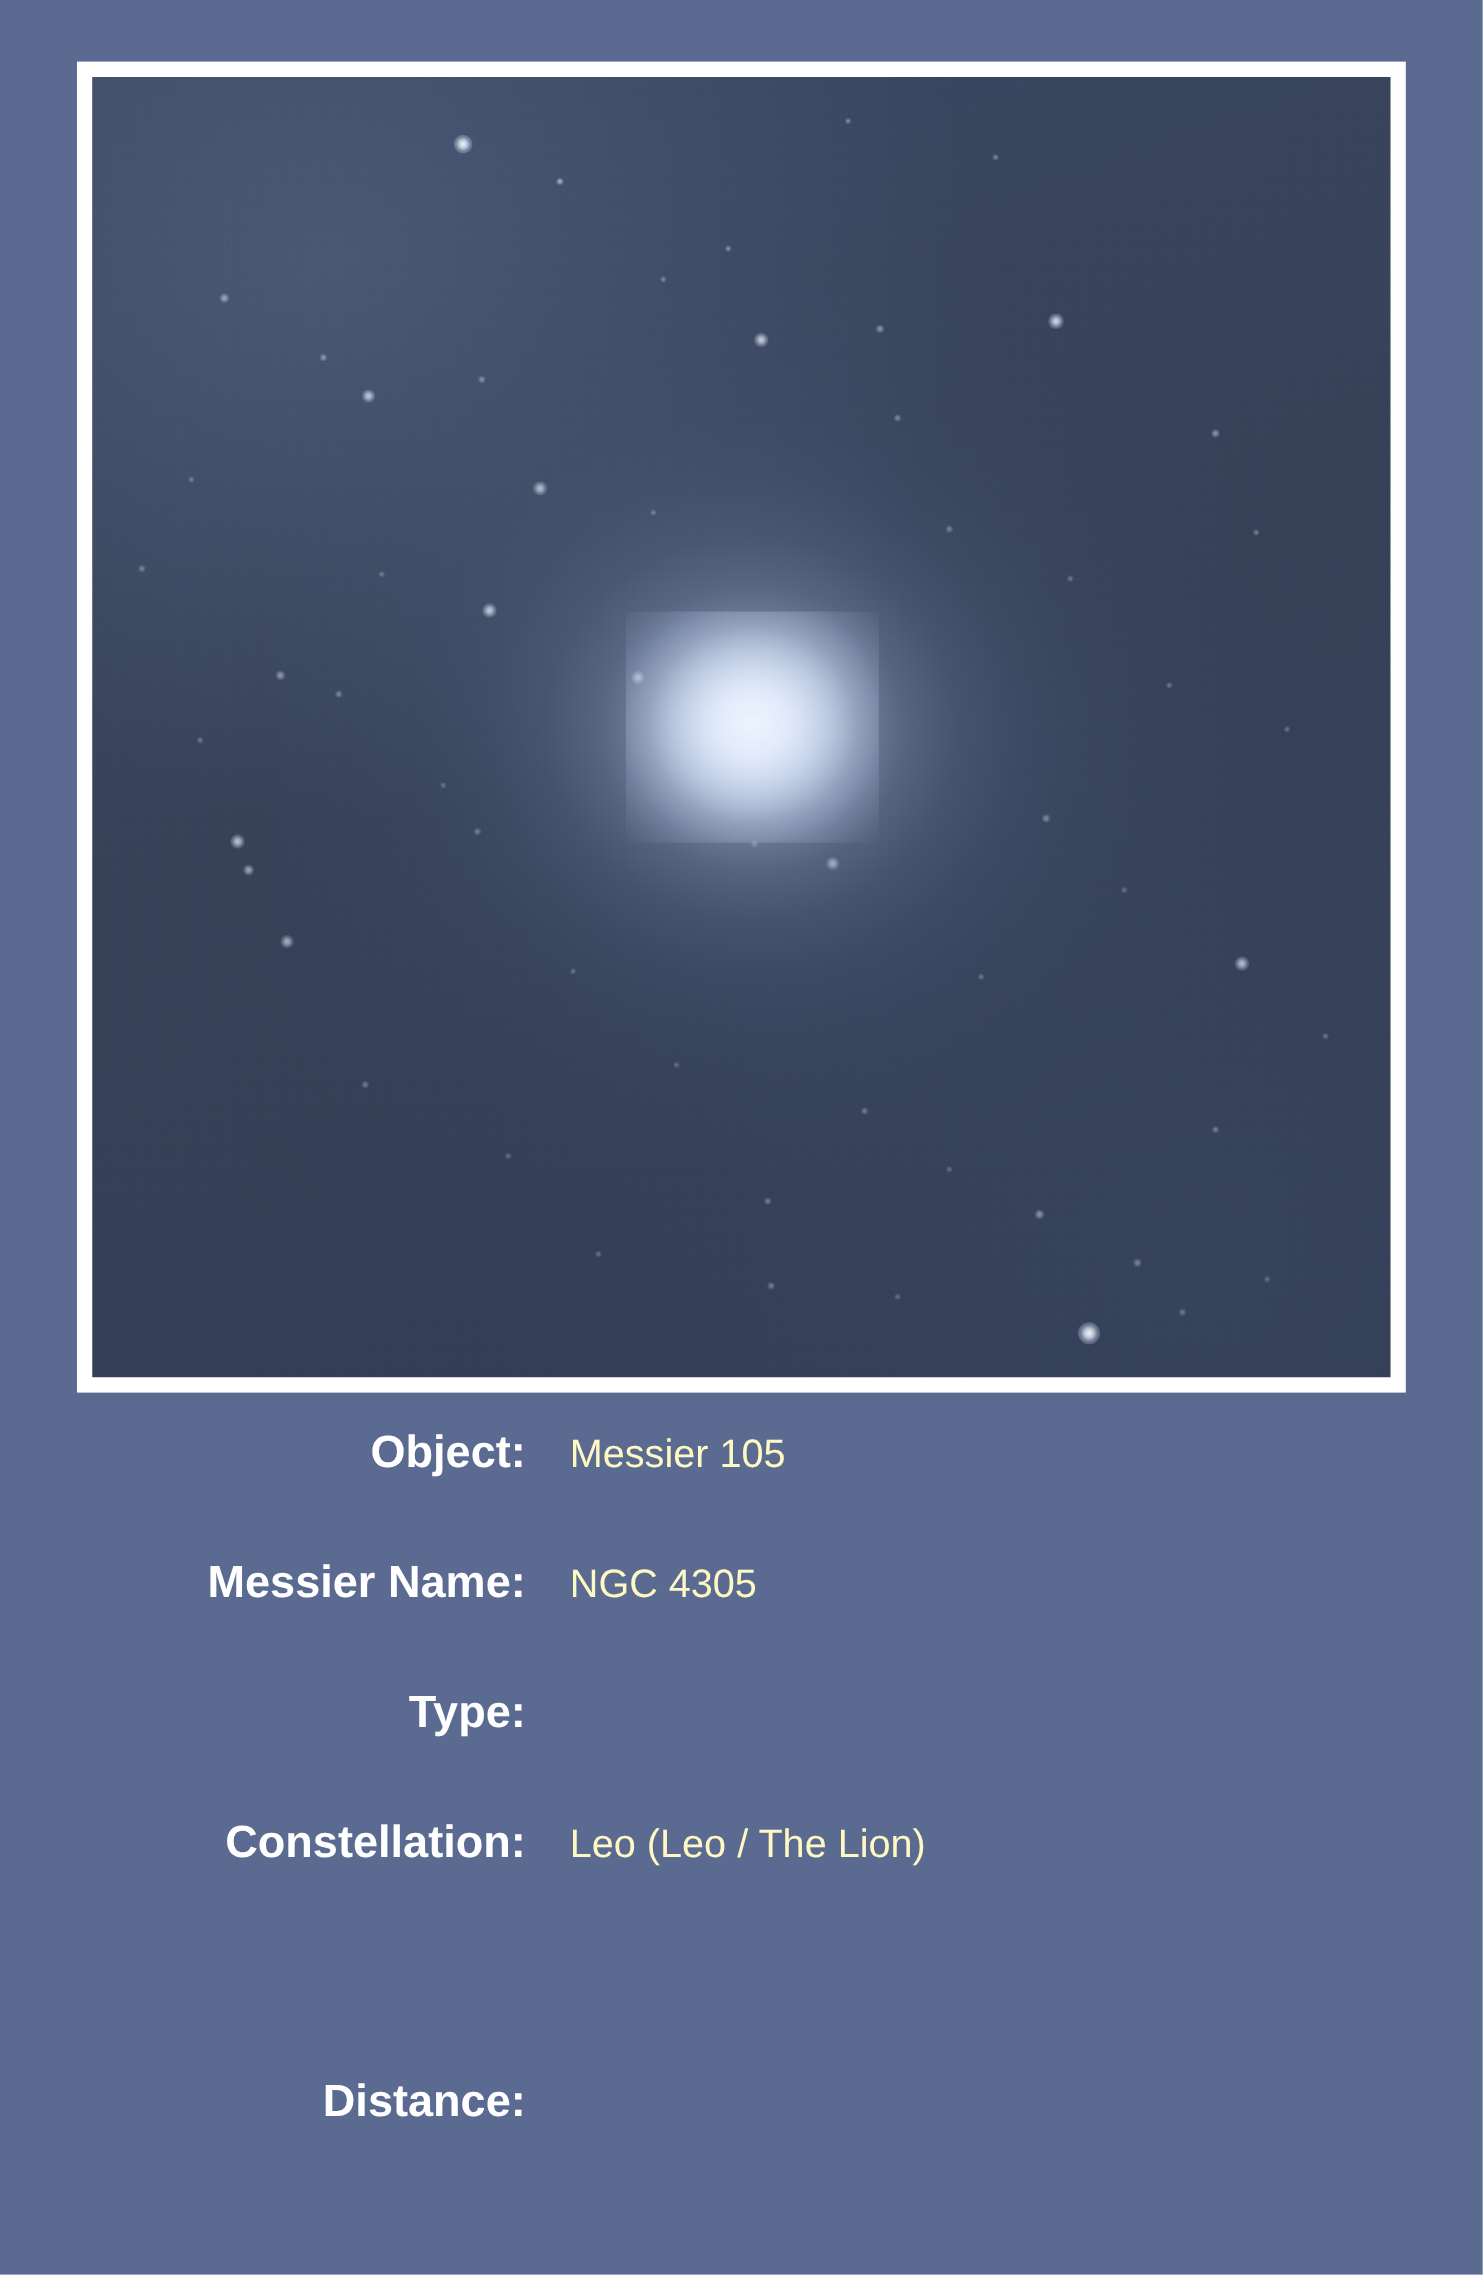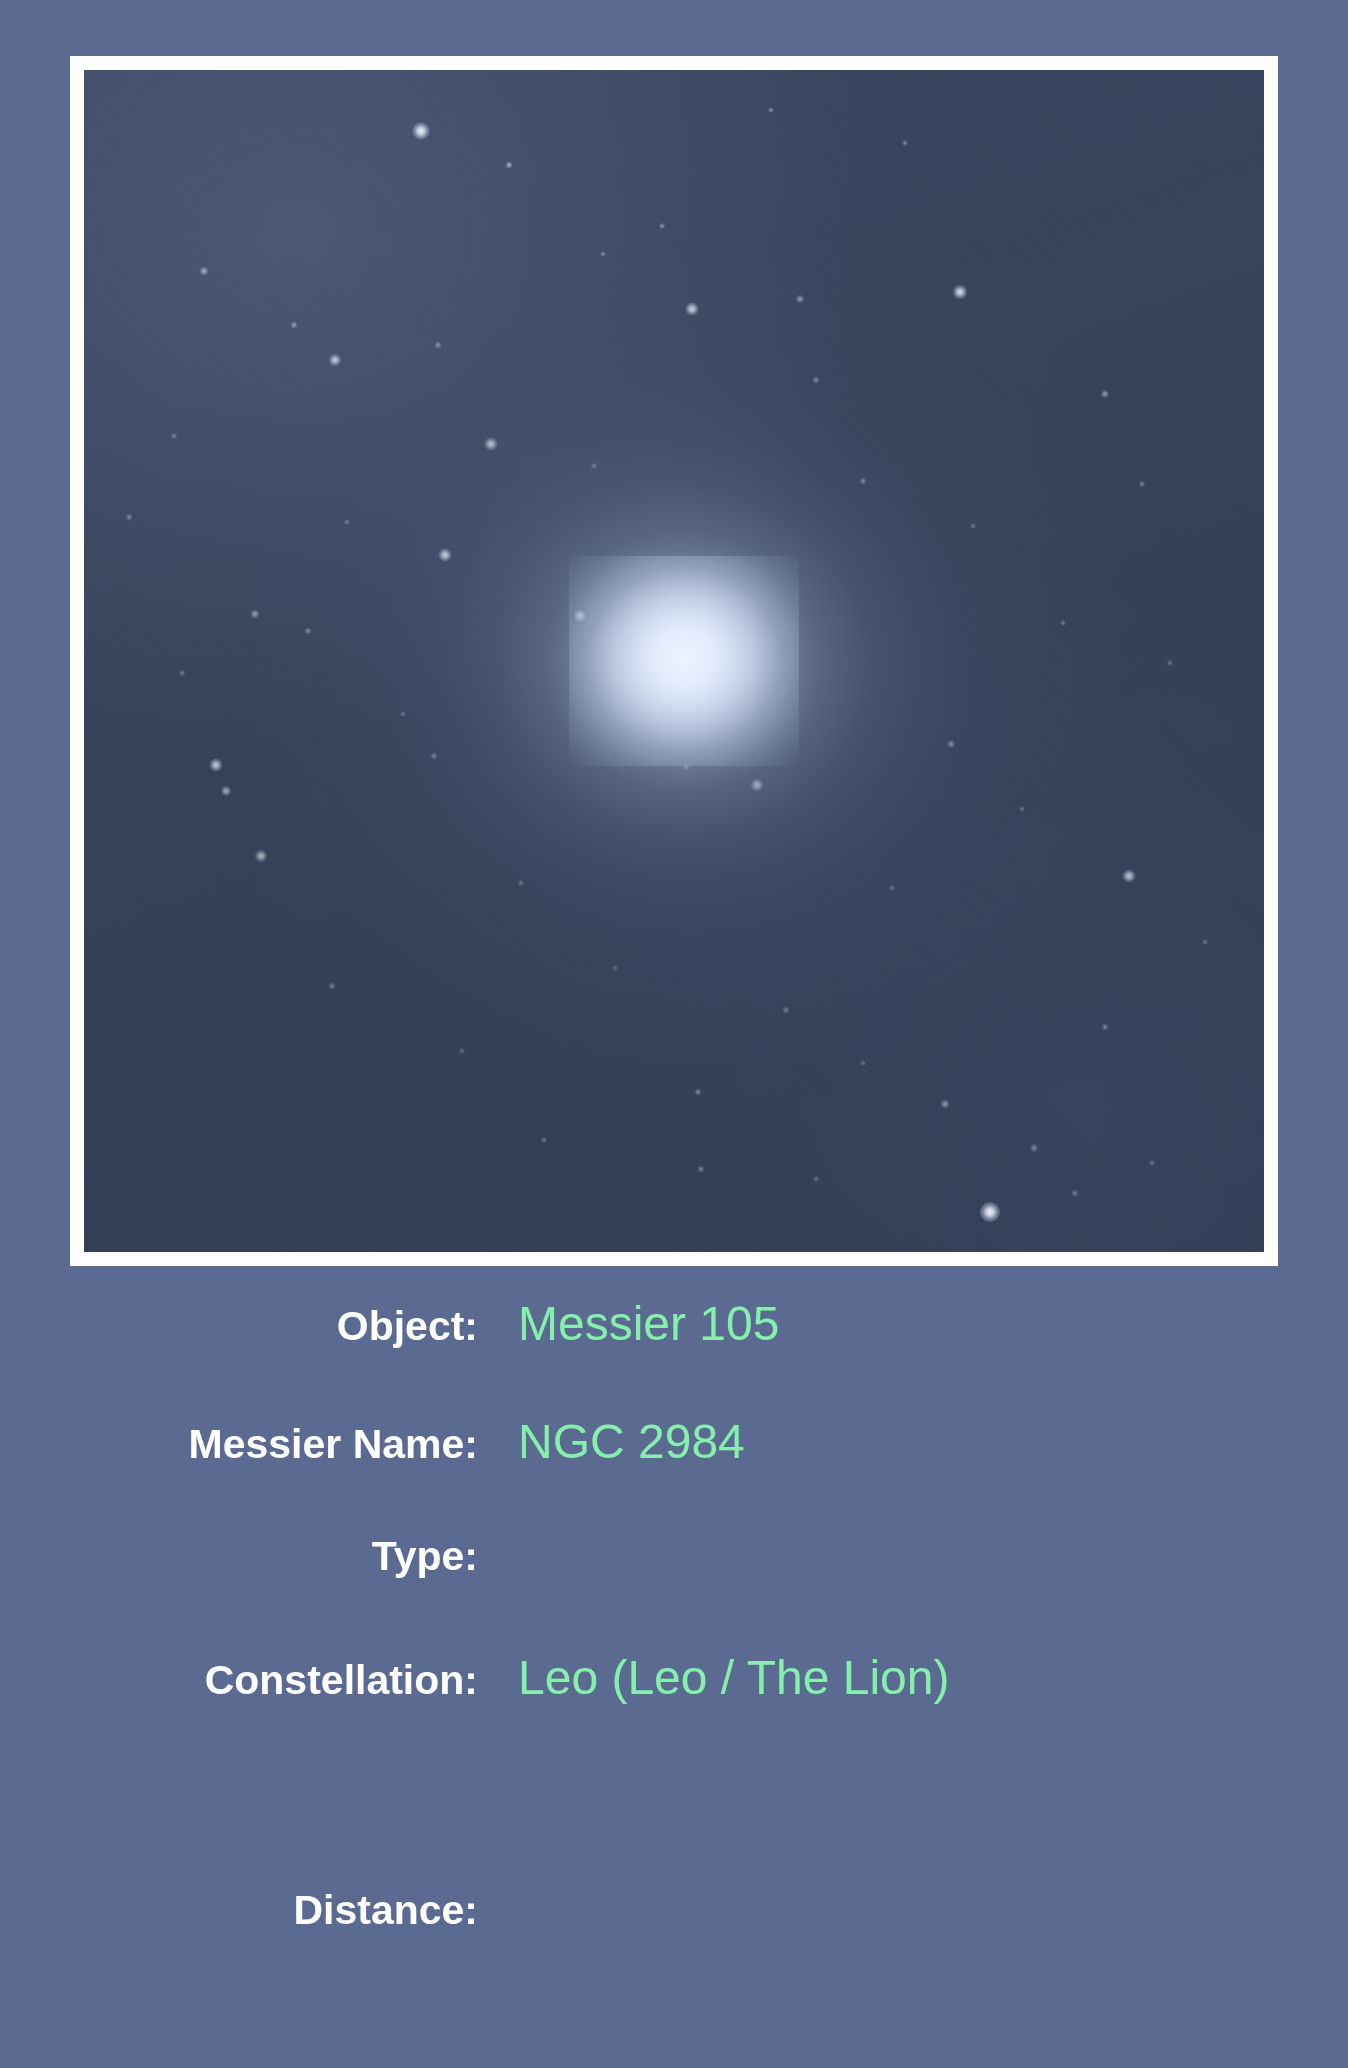--- a/index.html
+++ b/index.html
@@ -133,23 +133,23 @@
     width: 478px;
     text-align: right;
     font-size: 41px;
     font-weight: bold;
     color: #ffffff;
     white-space: nowrap;
     line-height: 1;
   }
   .info-value {
     padding-left: 40px;
-    font-size: 48px;
+    font-size: 36px;
     font-weight: normal;
-    color: #86efac;
+    color: #fef9c3;
     white-space: nowrap;
     line-height: 1;
   }
 </style>
 </head>
 <body>
 
 <div id="card">
 
   <div id="photo-frame">
@@ -223,21 +223,21 @@
 
   <div id="info">
 
     <div class="info-row">
       <div class="info-label">Object:</div>
       <div class="info-value">Messier 105</div>
     </div>
 
     <div class="info-row">
       <div class="info-label">Messier Name:</div>
-      <div class="info-value">NGC 2984</div>
+      <div class="info-value">NGC 4305</div>
     </div>
 
     <div class="info-row">
       <div class="info-label">Type:</div>
     </div>
 
     <div class="info-row">
       <div class="info-label">Constellation:</div>
       <div class="info-value">Leo (Leo / The Lion)</div>
     </div>

